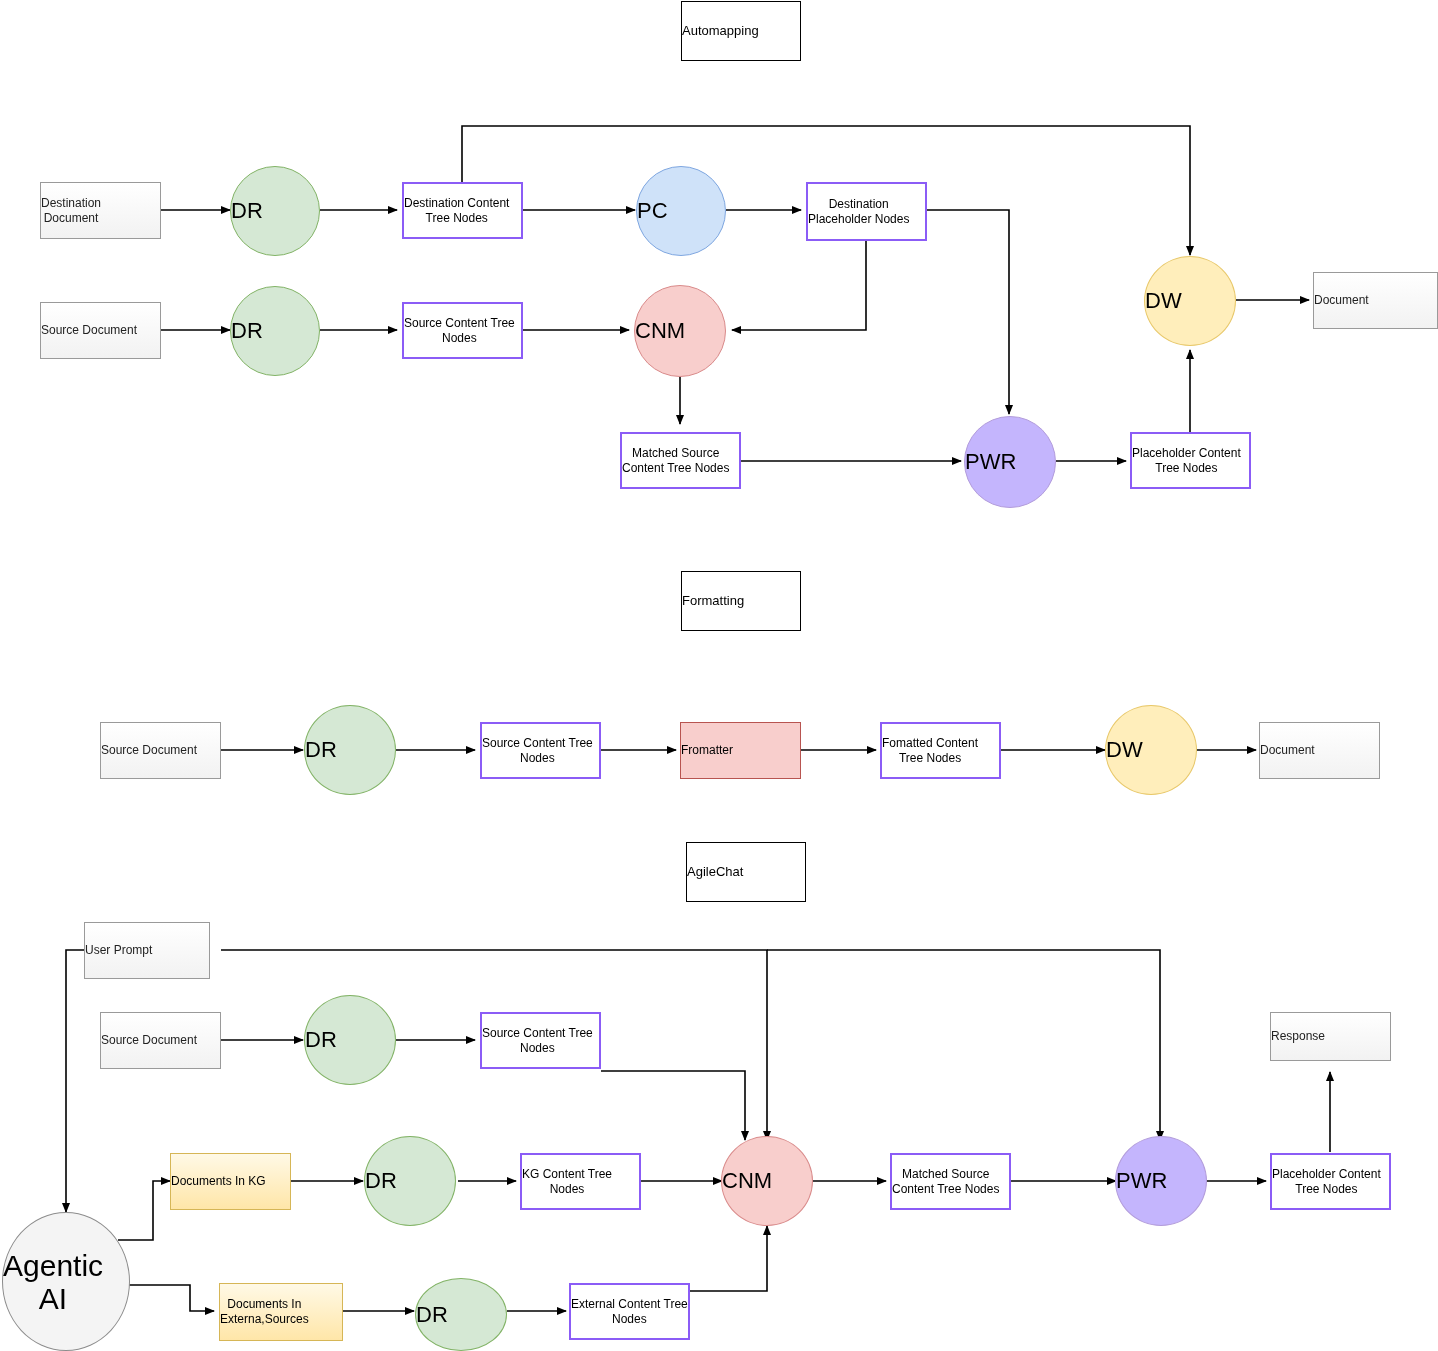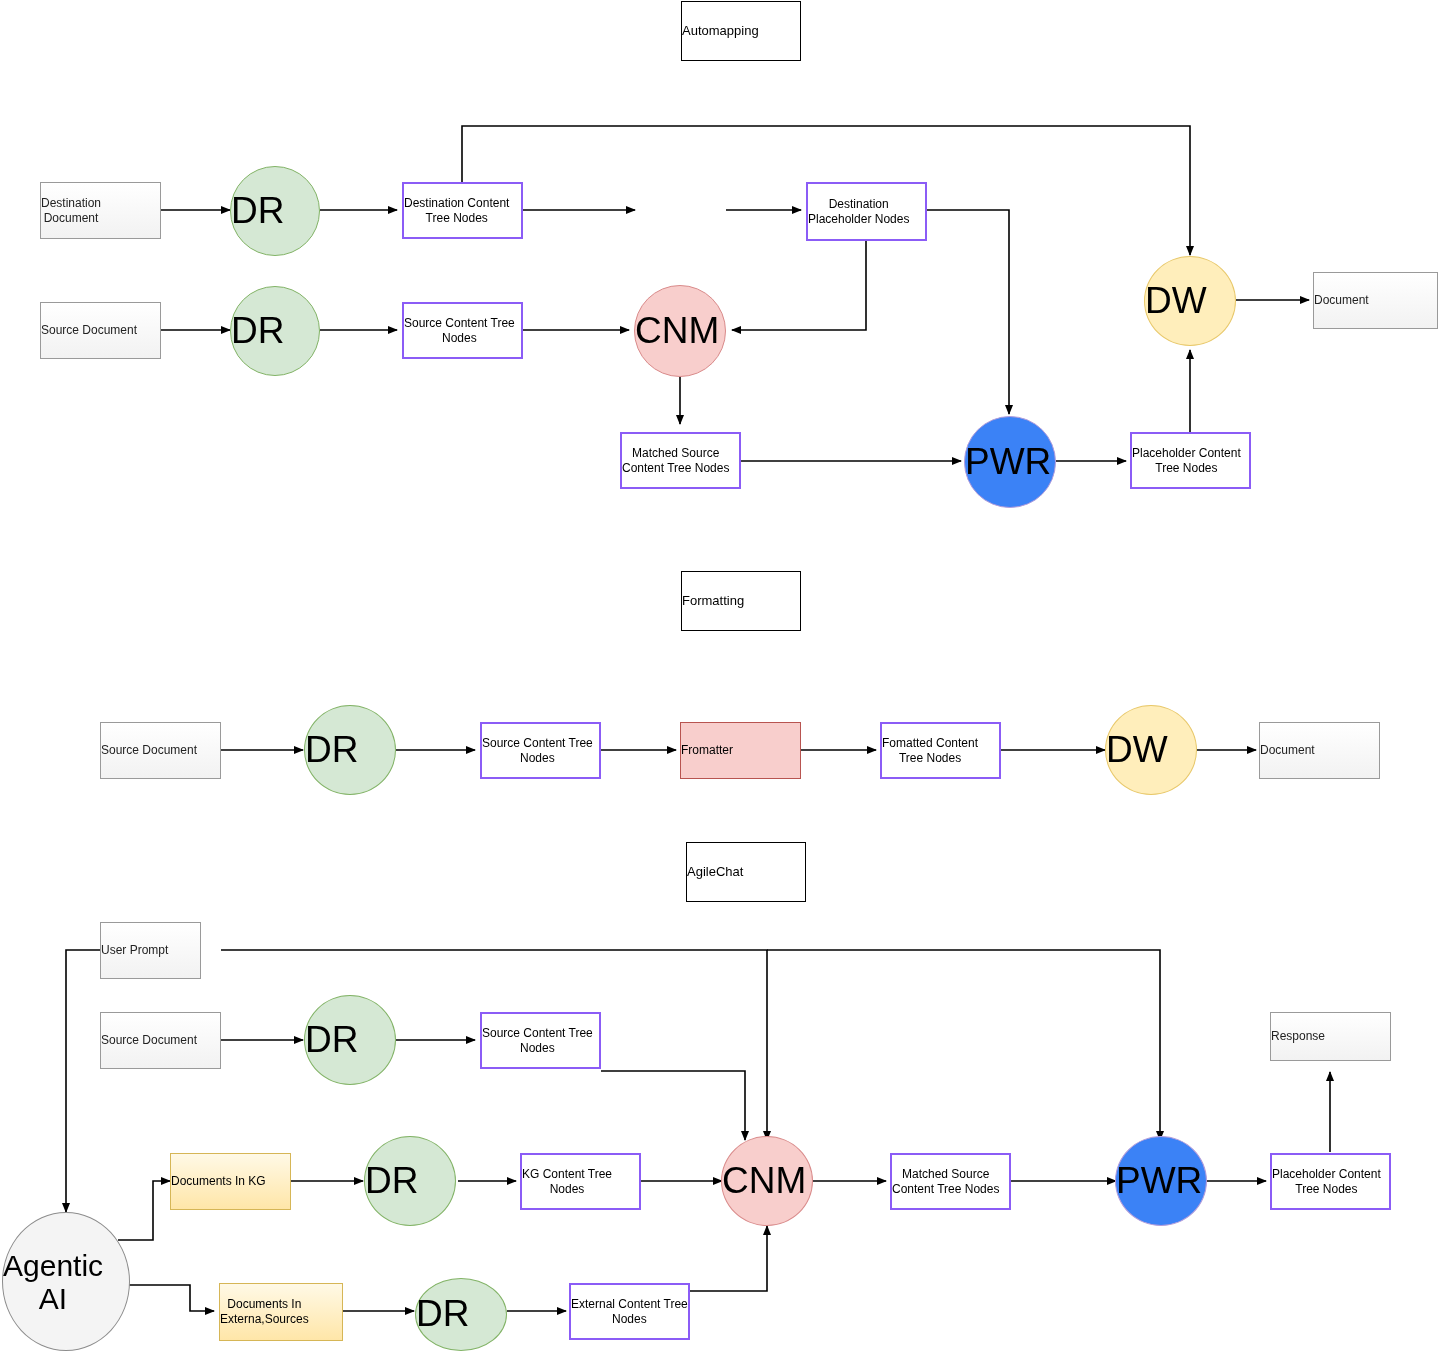--- a/index.html
+++ b/index.html
@@ -61,24 +61,24 @@
   .ell{
     border-radius:50%;
     border:1px solid #82b366;
     background:#d5e8d4;
     font-size:28px;
     font-weight:400;
   }
   .ell-green{ border-color:#82b366; background:#d5e8d4; }
   .ell-blue{  border-color:#7ea6e0; background:#cfe2f9; }
   .ell-red{   border-color:#d98b8b; background:#f8cecc; }
-  .ell-purple{border-color:#b39ddb; background:#3b82f6; }
+  .ell-purple{border-color:#b39ddb; background:#c4b5fd; }
   .ell-yellow{border-color:#e8c86a; background:#ffeebb; }
   .ell-gray{  border-color:#8c8c8c; background:#f4f4f4; }
-  .ell-lg{ font-size:37px; }
+  .ell-lg{ font-size:22px; }
   .ell-xl{ font-size:30px; line-height:1.1; }
   .twoline{ white-space:pre-line; }
 </style>
 </head>
 <body>
 
 <div id="canvas">
 
   <svg id="edges" viewBox="0 0 1438 1351">
     <defs>
@@ -181,20 +181,23 @@
 
   <div class="node ell ell-green ell-lg" style="left:230px;top:166px;width:90px;height:90px;">
     <span>DR</span>
   </div>
 
   <div class="node rect twoline" style="left:402px;top:182px;width:121px;height:57px;">
     <span>Destination Content
 Tree Nodes</span>
   </div>
 
+  <div class="node ell ell-blue ell-lg" style="left:636px;top:166px;width:90px;height:90px;">
+    <span>PC</span>
+  </div>
 
   <div class="node rect twoline" style="left:806px;top:182px;width:121px;height:59px;">
     <span>Destination
 Placeholder Nodes</span>
   </div>
 
   <div class="node doc" style="left:40px;top:302px;width:121px;height:57px;">
     <span>Source Document</span>
   </div>
 
@@ -256,21 +259,21 @@
   </div>
 
   <div class="node ell ell-yellow ell-lg" style="left:1105px;top:705px;width:92px;height:90px;">
     <span>DW</span>
   </div>
 
   <div class="node doc" style="left:1259px;top:722px;width:121px;height:57px;">
     <span>Document</span>
   </div>
 
-  <div class="node doc" style="left:100px;top:922px;width:101px;height:57px;">
+  <div class="node doc" style="left:84px;top:922px;width:126px;height:57px;">
     <span>User Prompt</span>
   </div>
 
   <div class="node doc" style="left:100px;top:1012px;width:121px;height:57px;">
     <span>Source Document</span>
   </div>
 
   <div class="node ell ell-green ell-lg" style="left:304px;top:995px;width:92px;height:90px;">
     <span>DR</span>
   </div>

